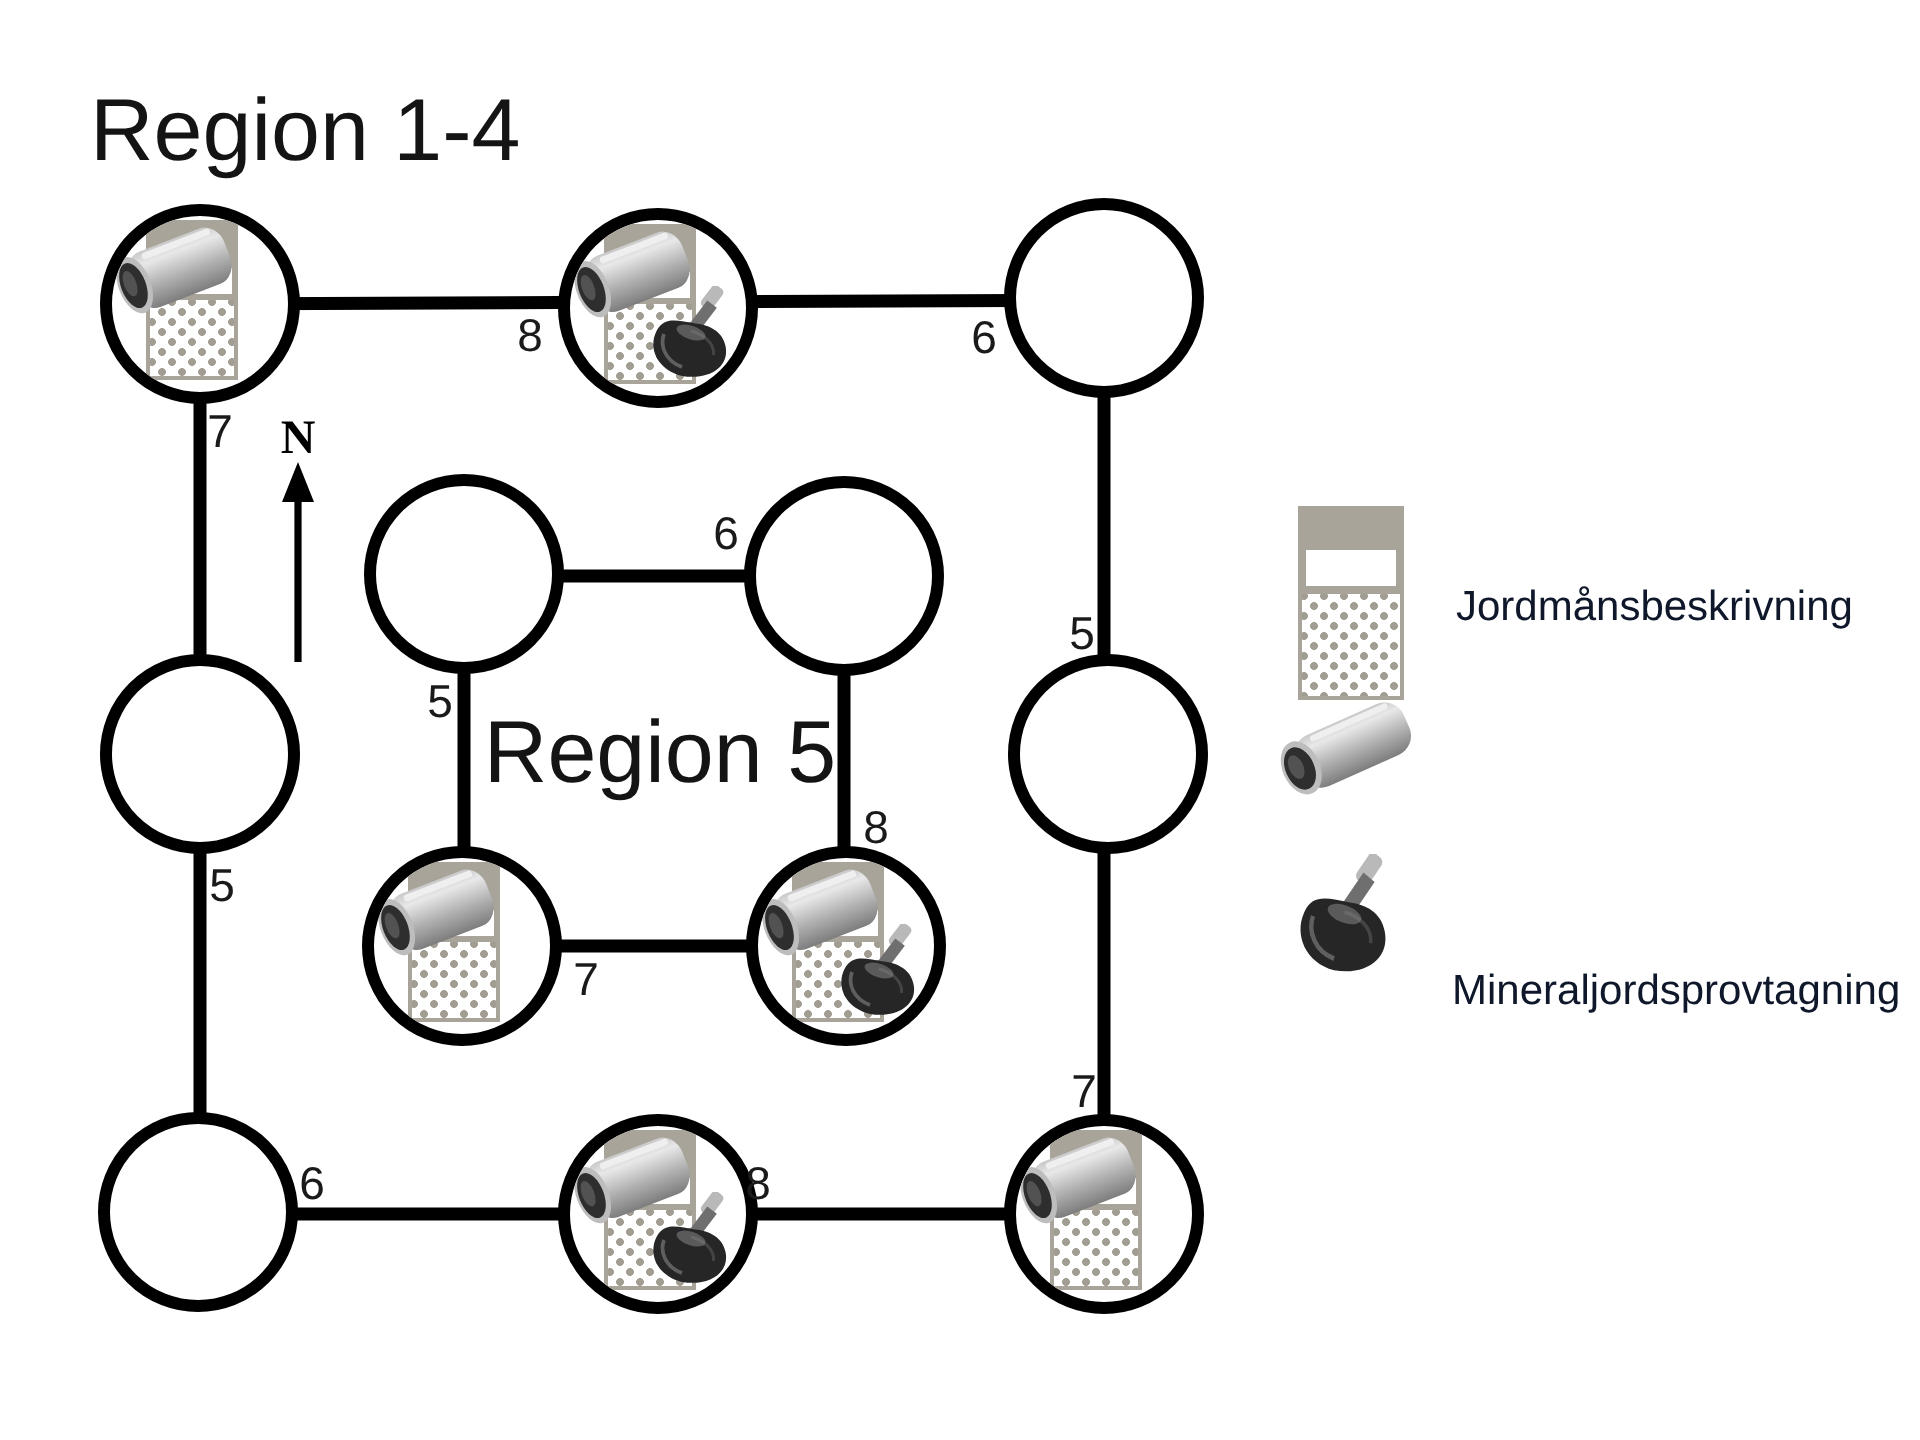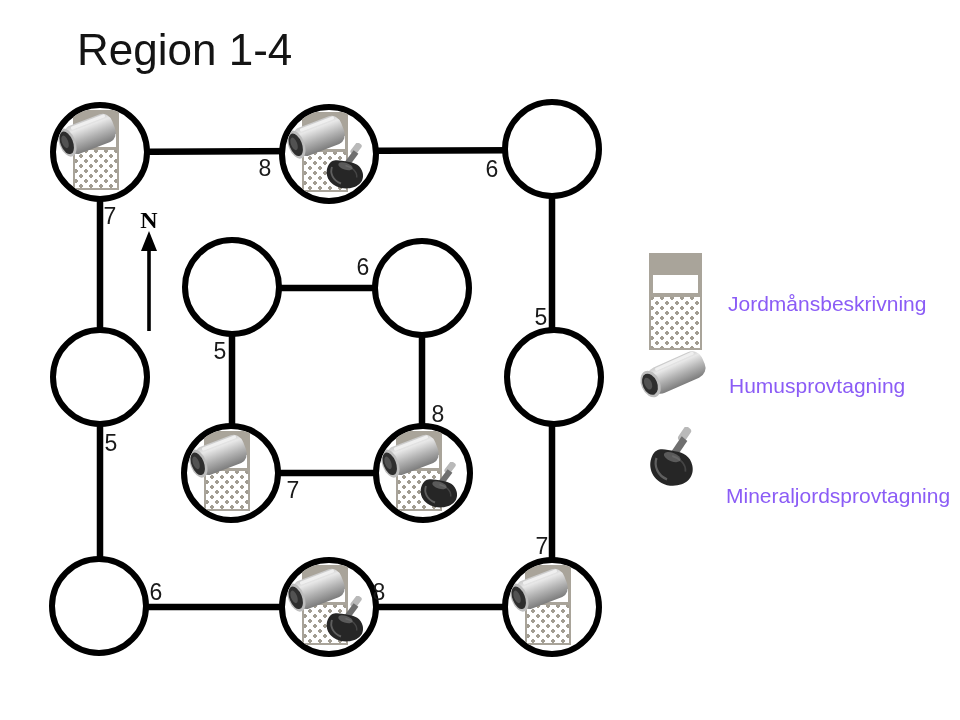--- a/index.html
+++ b/index.html
@@ -25,26 +25,26 @@
   .corer{position:absolute;z-index:2;}
   .corer.in-node{left:0px;top:10px;width:62px;height:34px;transform:rotate(-21deg);}
   .corer.in-legend{left:637px;top:358px;width:72px;height:32px;transform:rotate(-24deg);z-index:2;}
   .shovel{position:absolute;z-index:3;}
   .shovel.in-node{left:38px;top:33px;width:48px;height:48px;}
   .shovel.in-legend{left:646px;top:427px;width:56px;height:62px;z-index:2;}
   
   .elabel{position:absolute;z-index:3;transform:translate(-50%,-50%);
           font-size:23px;color:#1a1a1a;}
   .title{position:absolute;z-index:3;font-size:44px;color:#141414;white-space:nowrap;line-height:1;}
-  .outer-title{left:45px;top:28px;margin-left:32px;}
+  .outer-title{left:45px;top:44px;}
   .inner-title{left:330px;top:377px;transform:translate(-50%,-50%);}
   .north-label{position:absolute;left:149px;top:220px;transform:translate(-50%,-50%);
           font-family:"Liberation Serif",serif;font-weight:bold;font-size:24px;z-index:3;}
   .north-arrow{position:absolute;left:136px;top:231px;z-index:3;}
-  .legend-label{position:absolute;z-index:3;transform:translate(0,-50%);font-size:21px;color:#8b5cf6;white-space:nowrap;}
+  .legend-label{position:absolute;z-index:3;transform:translate(0,-50%);font-size:21px;color:#0f172a;white-space:nowrap;}
   .ll-1{left:728px;top:304px;}
   .ll-2{left:729px;top:386px;}
   .ll-3{left:726px;top:464px;margin-top:32px;}
   .defs-hidden{position:absolute;width:0;height:0;overflow:hidden;}
 </style>
 </head>
 <body>
 
 <svg class="defs-hidden" aria-hidden="true">
   <defs>
@@ -81,20 +81,21 @@
       <line x1="552" y1="150" x2="552" y2="607"></line>
       <line x1="99" y1="607" x2="552" y2="607"></line>
       <line x1="232" y1="288" x2="422" y2="288"></line>
       <line x1="232" y1="288" x2="232" y2="473"></line>
       <line x1="422" y1="288" x2="422" y2="473"></line>
       <line x1="231" y1="473" x2="423" y2="473"></line>
     </g>
   </svg>
 
   <div class="title outer-title">Region 1-4</div>
+  <div class="title inner-title">Region 5</div>
 
   <div class="north-label">N</div>
   <svg class="north-arrow" width="26" height="104" viewBox="0 0 26 104">
     <line x1="13" y1="16" x2="13" y2="100" stroke="#000" stroke-width="3.6"></line>
     <polygon points="13,0 5,20 21,20" fill="#000"></polygon>
   </svg>
 
   <div class="node" style="left:50px;top:102px">
     <div class="soil in-node">
         <div class="sp-win"></div>
@@ -181,20 +182,19 @@
 
   <div class="soil in-legend">
       <div class="sp-win"></div>
       <div class="sp-dots"></div>
     </div>
   <div class="legend-label ll-1">Jordmånsbeskrivning</div>
 
   <svg class="corer in-legend" viewBox="0 0 100 46" preserveAspectRatio="none">
       <use href="#sym-corer" xlink:href="#sym-corer"></use>
     </svg>
-  <div class="legend-label ll-2">Humusprovtagning</div>
 
   <svg class="shovel in-legend" viewBox="0 0 64 64" preserveAspectRatio="none">
       <use href="#sym-shovel" xlink:href="#sym-shovel"></use>
     </svg>
   <div class="legend-label ll-3">Mineraljordsprovtagning</div>
 
 </div>
 
 </body></html>

